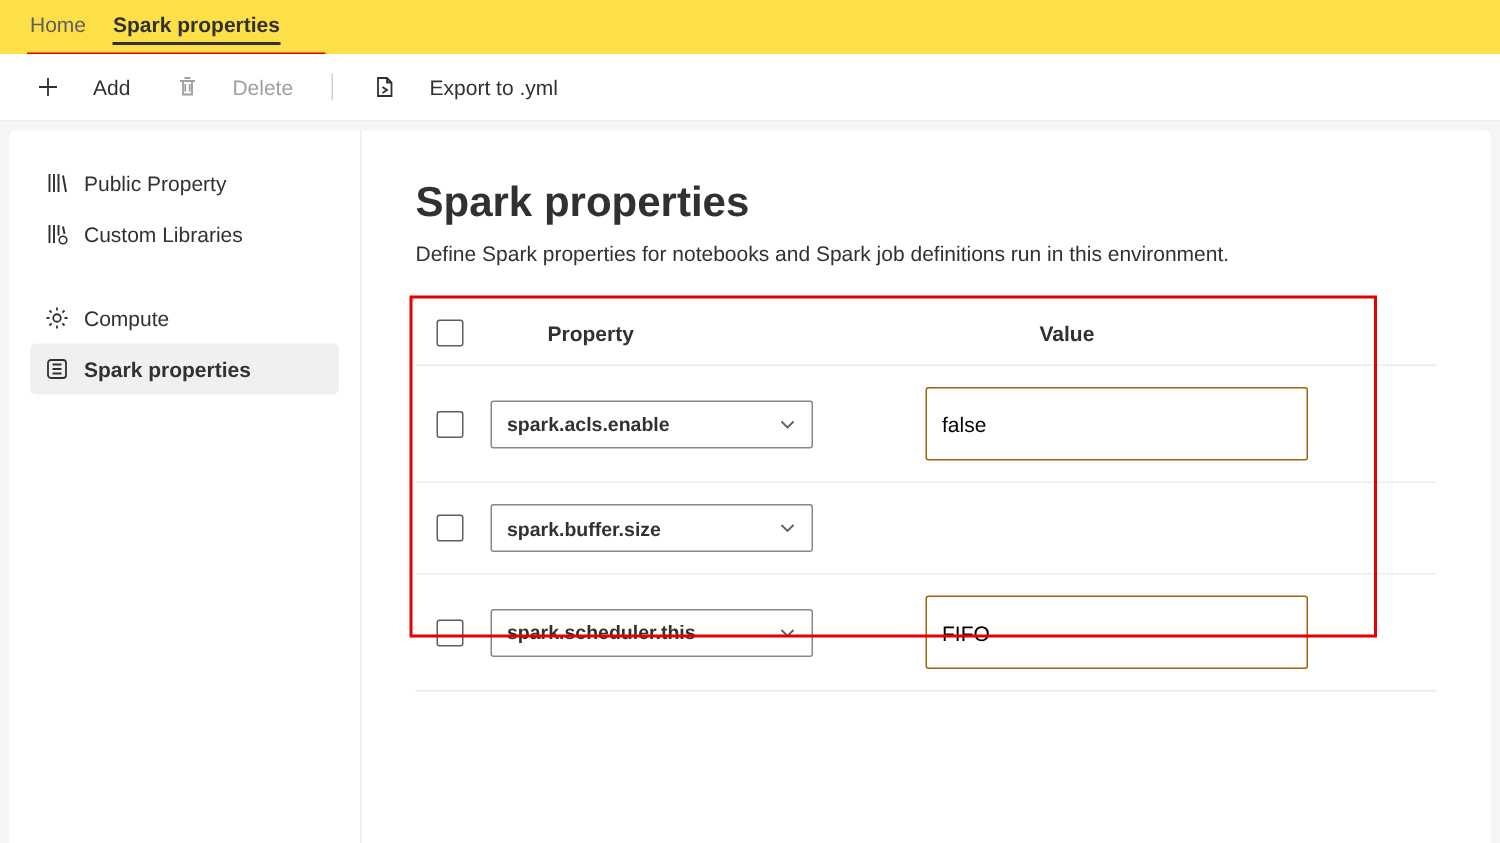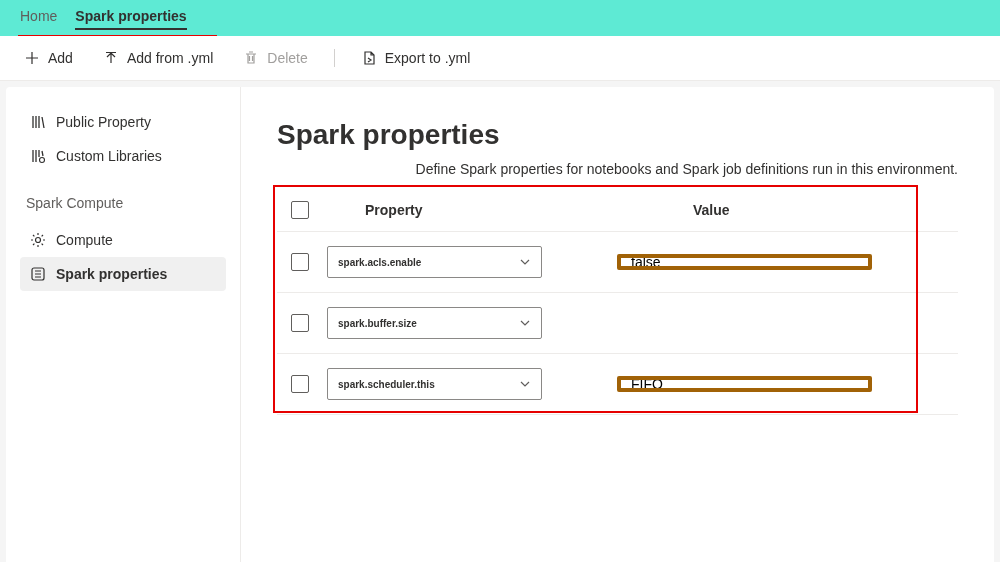--- a/index.html
+++ b/index.html
@@ -9,21 +9,21 @@
       color: #323130;
       background: #f5f5f5;
       width: 1000px;
       height: 562px;
       overflow: hidden;
     }
     .breadcrumb-bar {
       padding: 8px 20px 6px 20px;
       display: flex;
       gap: 18px;
-      background: #5eead4;
+      background: #fde047;
     }
     .breadcrumb-item {
       color: #605e5c;
       font-size: 14px;
       cursor: pointer;
     }
     .breadcrumb-item.active {
       color: #323130;
       font-weight: 600;
       border-bottom: 2px solid #323130;
@@ -34,21 +34,21 @@
       padding: 8px 20px;
       display: flex;
       align-items: center;
       gap: 22px;
       border-bottom: 1px solid #edebe9;
       position: relative;
     }
     .toolbar-btn {
       display: flex;
       align-items: center;
-      gap: 8px;
+      gap: 22px;
       color: #323130;
       cursor: pointer;
       font-size: 14px;
       padding: 6px 4px;
     }
     .toolbar-btn.disabled { color: #a19f9d; cursor: default; }
     .toolbar-btn svg { width: 16px; height: 16px; }
     .toolbar-divider {
       width: 1px;
       height: 18px;
@@ -103,22 +103,21 @@
       position: relative;
     }
     .page-title {
       font-size: 28px;
       font-weight: 600;
       margin-bottom: 10px;
     }
     .page-desc {
       font-size: 14px;
       color: #323130;
-      margin-bottom: 16px;
-      text-align: right;
+      margin-bottom: 28px;
     }
     .table-wrap {
       position: relative;
     }
     .highlight-red-2 {
       position: absolute;
       top: -8px;
       left: -4px;
       right: 40px;
       height: 228px;
@@ -152,27 +151,27 @@
     .dropdown {
       width: 215px;
       height: 32px;
       border: 1px solid #8a8886;
       border-radius: 2px;
       display: flex;
       align-items: center;
       justify-content: space-between;
       padding: 0 10px;
       cursor: pointer;
-      font-size: 10px;
+      font-size: 13px;
     }
     .dropdown svg { width: 12px; height: 12px; }
     .text-input {
       width: 255px;
-      height: 16px;
-      border: 4px solid #a16207;
+      height: 49px;
+      border: 1px solid #a16207;
       border-radius: 2px;
       padding: 0 10px;
       font-size: 14px;
       font-family: inherit;
     }
   </style>
 </head>
 <body>
 
 <div class="breadcrumb-bar">
@@ -181,26 +180,20 @@
 </div>
 
 <div class="highlight-red-1"></div>
 
 <div class="toolbar">
   <div class="toolbar-btn">
     <svg viewBox="0 0 16 16">
         <path d="M8 2v12M2 8h12" stroke="#323130" stroke-width="1.2" fill="none"></path>
       </svg>
     <span>Add</span>
-  </div>
-  <div class="toolbar-btn">
-    <svg viewBox="0 0 16 16">
-        <path d="M8 13V4M4 7l4-4 4 4M3 2.5h10" stroke="#323130" stroke-width="1.2" fill="none"></path>
-      </svg>
-    <span>Add from .yml</span>
   </div>
   <div class="toolbar-btn disabled">
     <svg viewBox="0 0 16 16">
         <path d="M3 4h10M5 4v9h6V4M6 2h4M6.5 6v5M9.5 6v5" stroke="#a19f9d" stroke-width="1.2" fill="none"></path>
       </svg>
     <span>Delete</span>
   </div>
   <div class="toolbar-divider"></div>
   <div class="toolbar-btn">
     <svg viewBox="0 0 16 16">
@@ -219,21 +212,20 @@
       <span>Public Property</span>
     </div>
     <div class="sidebar-item">
       <svg viewBox="0 0 16 16">
           <path d="M3 2v12M6 2v12M9 2v7M12 3l1 5" stroke="#323130" stroke-width="1.3" fill="none"></path>
           <circle cx="12" cy="12" r="2.5" stroke="#323130" stroke-width="1.1" fill="none"></circle>
         </svg>
       <span>Custom Libraries</span>
     </div>
     <div class="sidebar-spacer"></div>
-    <div class="sidebar-section-label">Spark Compute</div>
     <div class="sidebar-item">
       <svg viewBox="0 0 16 16">
           <circle cx="8" cy="8" r="2.5" stroke="#323130" stroke-width="1.2" fill="none"></circle>
           <path d="M8 1v2M8 13v2M1 8h2M13 8h2M3 3l1.4 1.4M11.6 11.6L13 13M3 13l1.4-1.4M11.6 4.4L13 3" stroke="#323130" stroke-width="1.2"></path>
         </svg>
       <span>Compute</span>
     </div>
     <div class="sidebar-item active">
       <svg viewBox="0 0 16 16">
           <rect x="2" y="2" width="12" height="12" rx="2" stroke="#323130" stroke-width="1.2" fill="none"></rect>

